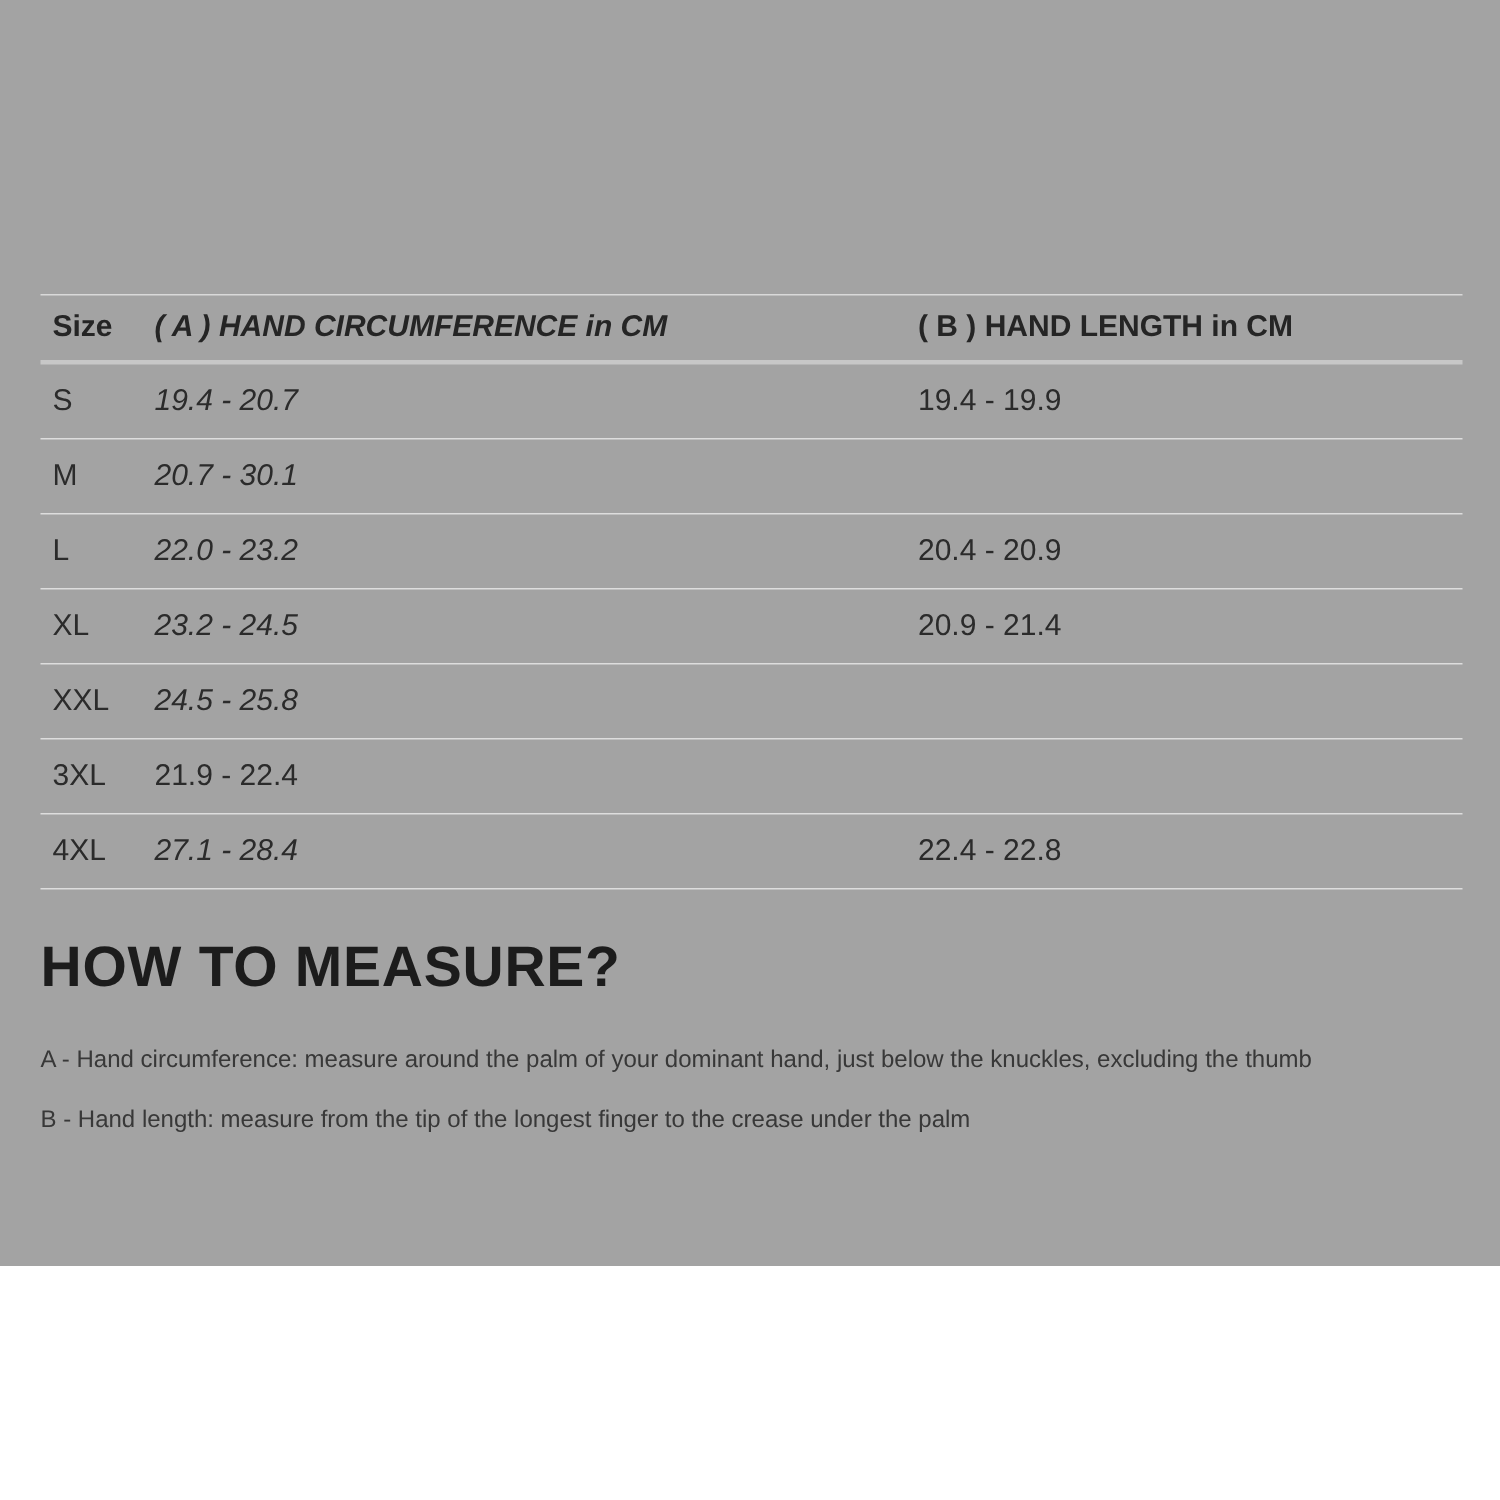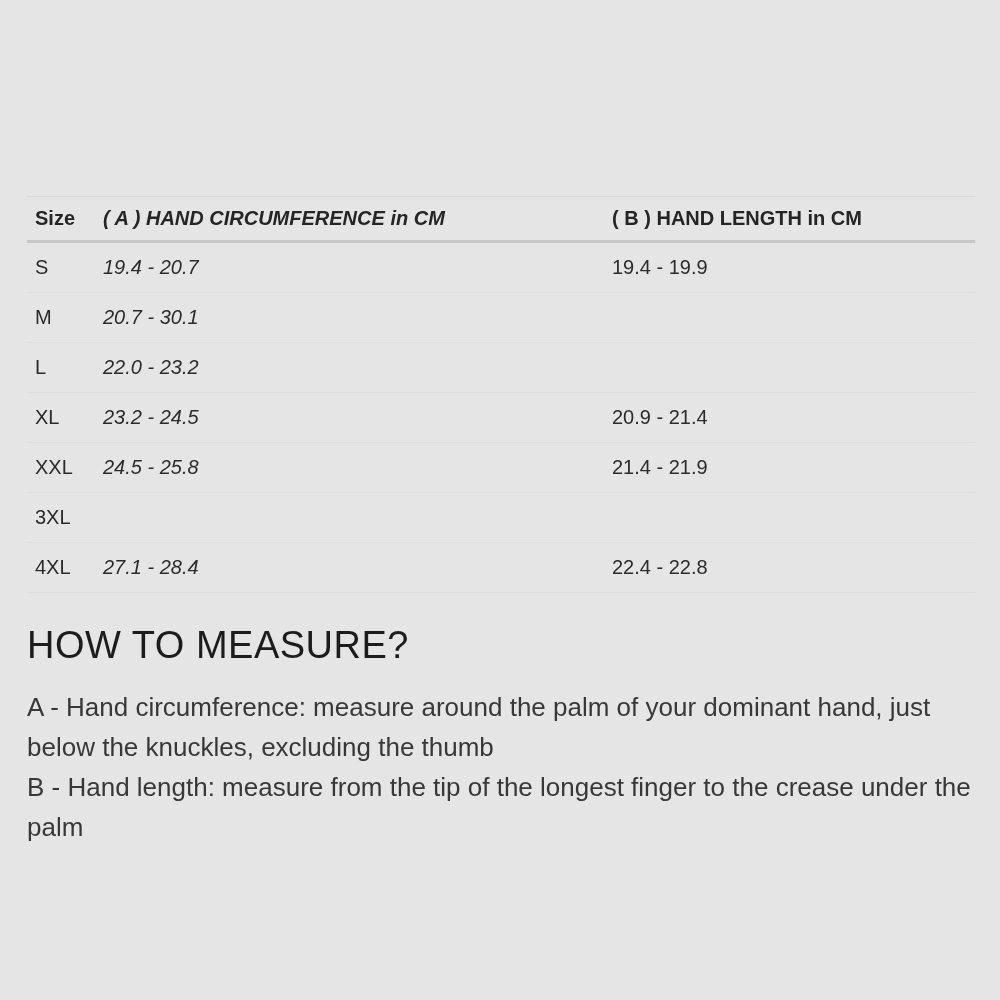--- a/index.html
+++ b/index.html
@@ -6,22 +6,22 @@
   html, body {
     width: 1000px;
     height: 1000px;
     background: #ffffff;
     font-family: "Liberation Sans", sans-serif;
     color: #2b2b2b;
     overflow: hidden;
   }
   .page {
     width: 1000px;
-    height: 1000px;
-    background: #e5e5e5;
+    height: 844px;
+    background: #a3a3a3;
     padding: 196px 25px 0 27px;
   }
   
   .size-table {
     width: 948px;
     border-top: 1px solid #d9d9d9;
   }
   .t-row {
     display: flex;
     align-items: center;
@@ -40,28 +40,28 @@
     color: #2b2b2b;
     border-bottom: 1px solid #dddddd;
   }
   .c-size { width: 68px; flex: 0 0 68px; }
   .c-a    { width: 509px; flex: 0 0 509px; font-style: italic; }
   .c-b    { flex: 1; }
   
   .howto-heading {
     margin-top: 31px;
     font-size: 38px;
-    font-weight: normal;
+    font-weight: bold;
     color: #1c1c1c;
     letter-spacing: 0.5px;
   }
   .howto-text {
     margin-top: 20px;
     width: 948px;
-    font-size: 26px;
+    font-size: 16px;
     line-height: 40px;
     color: #383838;
   }
   .howto-text p { margin: 0; }
 </style>
 </head>
 <body>
 
 <div class="page">
 
@@ -80,36 +80,37 @@
     </div>
 
     <div class="t-row t-body-row">
       <div class="c-size">M</div>
       <div class="c-a">20.7 - 30.1</div>
     </div>
 
     <div class="t-row t-body-row">
       <div class="c-size">L</div>
       <div class="c-a">22.0 - 23.2</div>
+      <div class="c-b">20.4 - 20.9</div>
     </div>
 
     <div class="t-row t-body-row">
       <div class="c-size">XL</div>
       <div class="c-a">23.2 - 24.5</div>
       <div class="c-b">20.9 - 21.4</div>
     </div>
 
     <div class="t-row t-body-row">
       <div class="c-size">XXL</div>
       <div class="c-a">24.5 - 25.8</div>
-      <div class="c-b">21.4 - 21.9</div>
     </div>
 
     <div class="t-row t-body-row">
       <div class="c-size">3XL</div>
+      <div class="c-b">21.9 - 22.4</div>
     </div>
 
     <div class="t-row t-body-row">
       <div class="c-size">4XL</div>
       <div class="c-a">27.1 - 28.4</div>
       <div class="c-b">22.4 - 22.8</div>
     </div>
 
   </div>
 

